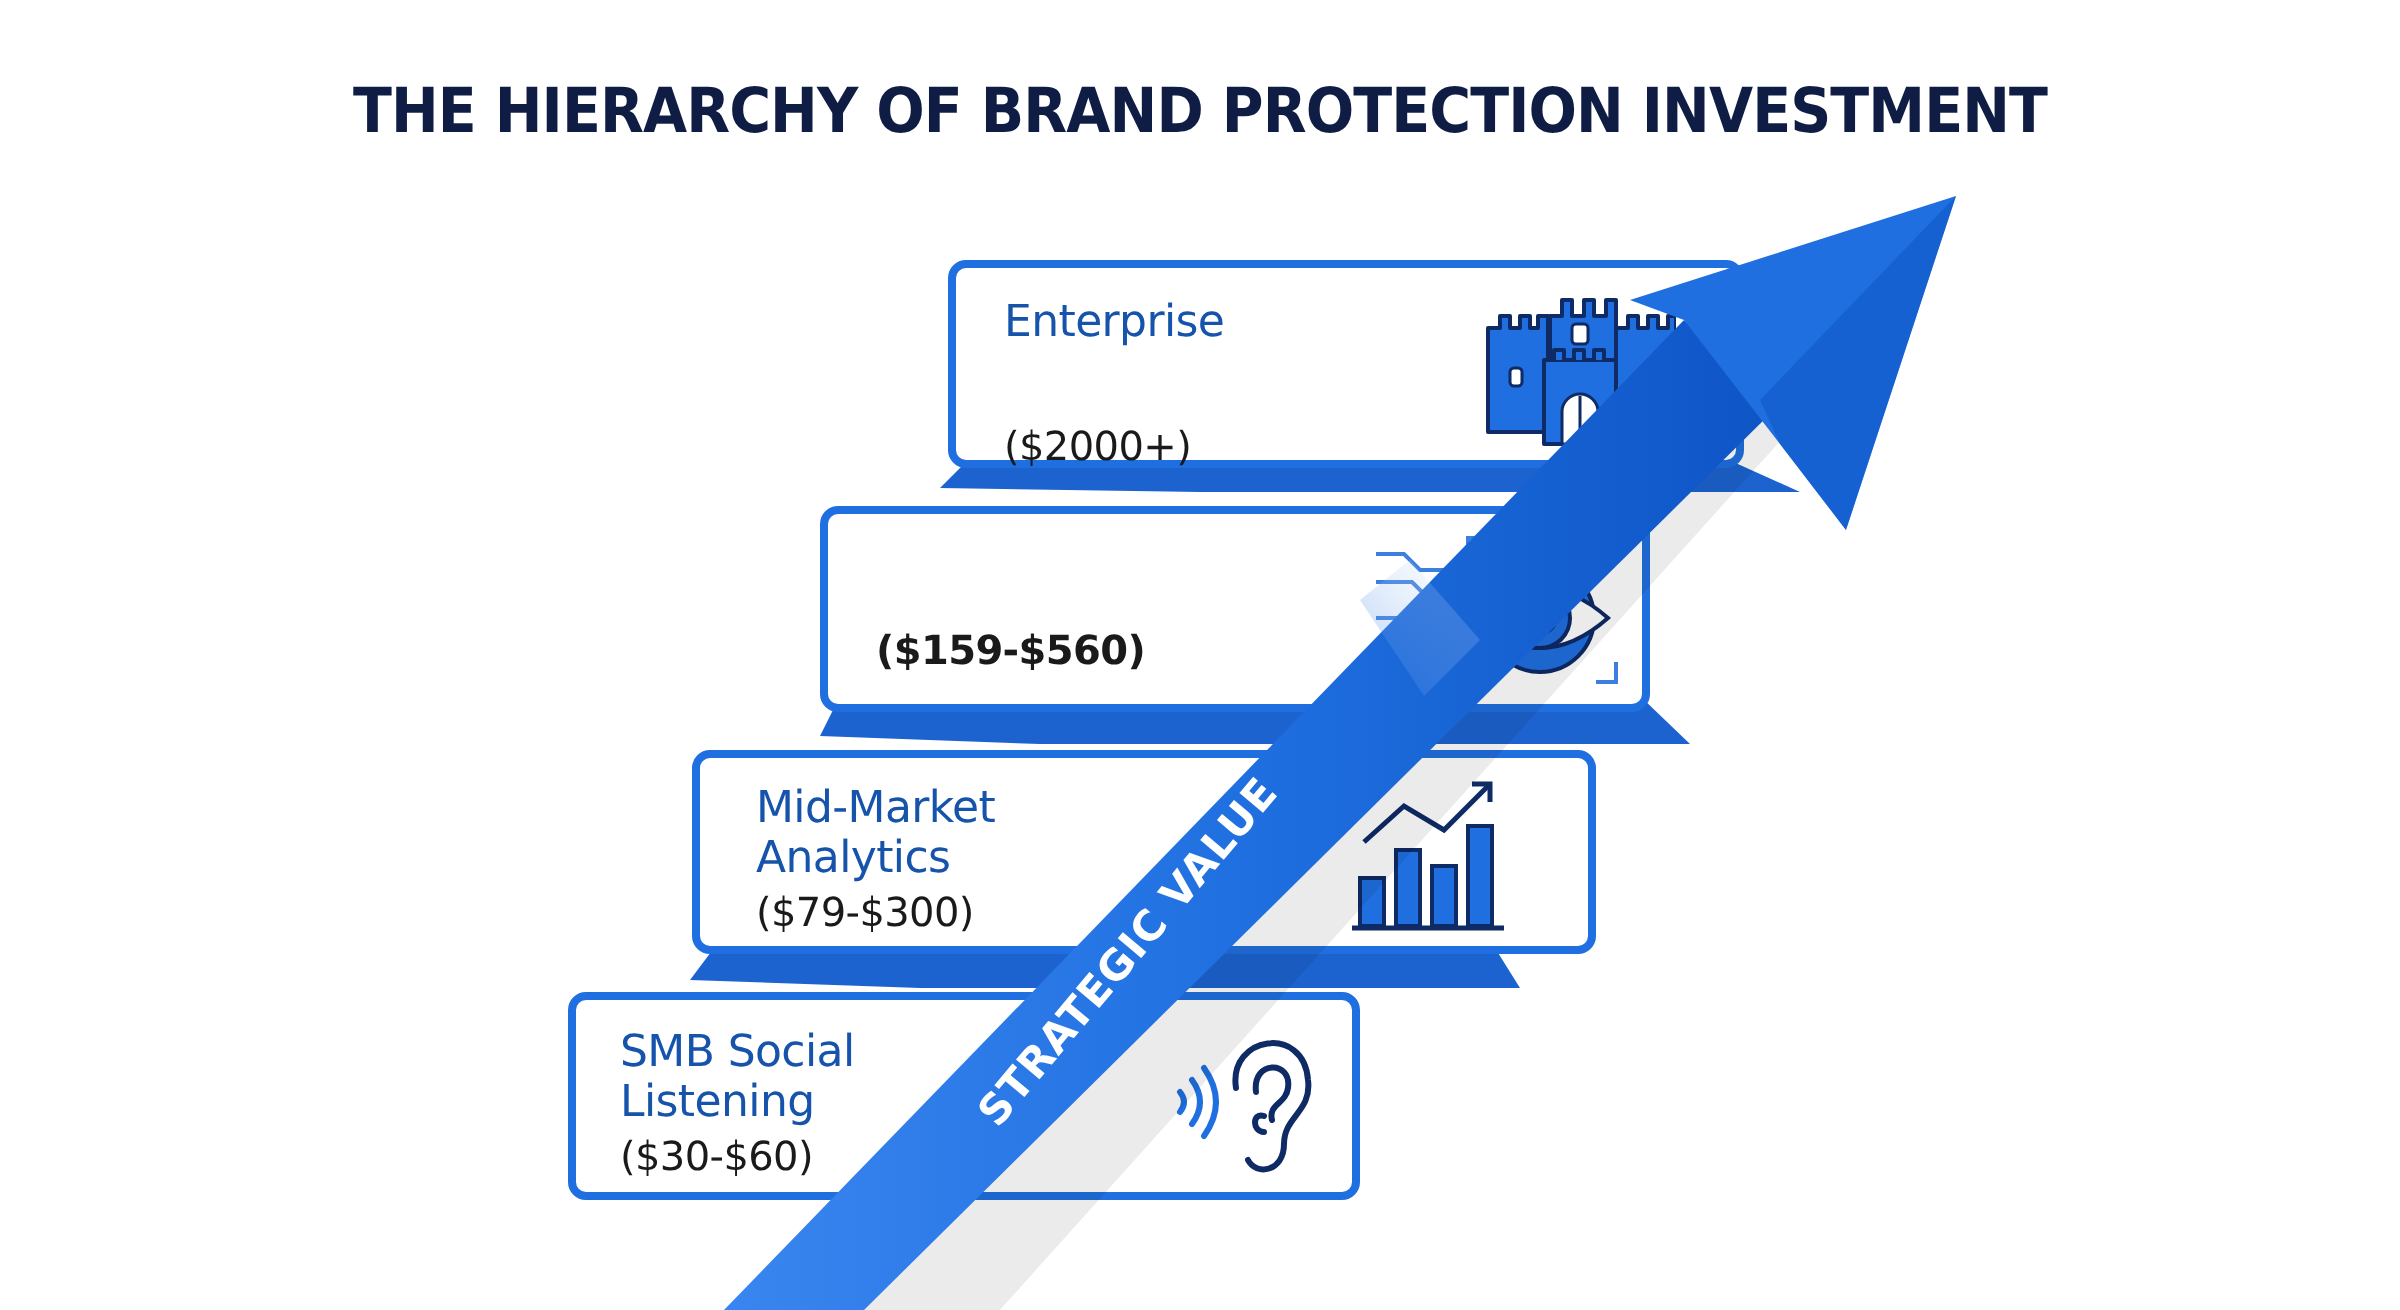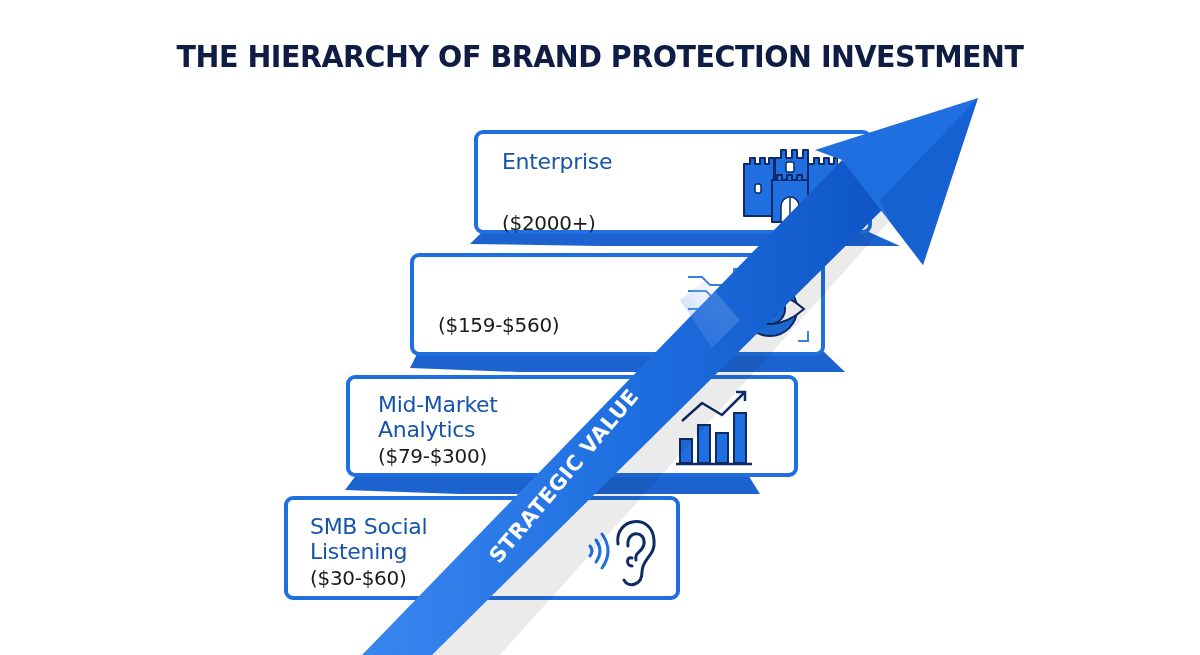--- a/index.html
+++ b/index.html
@@ -62,21 +62,21 @@
       <rect x="44" y="18" width="8" height="10" rx="2"></rect>
       <rect x="13" y="40" width="6" height="9" rx="2"></rect>
       <rect x="77" y="40" width="6" height="9" rx="2"></rect>
       <path d="M39,78 v-16 a9,9 0 0 1 18,0 v16 z"></path>
     </g>
     <line x1="48" y1="54" x2="48" y2="78" stroke="#0f2b66" stroke-width="1.5"></line>
   </svg>
 </div>
 
 <div class="card" style="left:410px;top:253px;width:415px;height:103px;">
-  <div class="price" style="left:24px;top:56px;">($159-$560)</div>
+  <div class="price" style="left:24px;top:56px;font-weight:bold;">($159-$560)</div>
   <svg class="icon" width="130" height="92" viewBox="0 0 130 92" style="left:272px;top:2px;">
     <g fill="none" stroke="#3c7fe0" stroke-width="2">
       <path d="M2,18 h14 l8,8 h14"></path>
       <path d="M2,32 h18 l6,6 h12"></path>
       <path d="M2,50 h36"></path>
       <path d="M2,64 h18 l6,-6 h12"></path>
       <path d="M2,78 h14 l8,-8 h14"></path>
       <path d="M48,18 v-8 h10"></path>
       <path d="M112,10 h10 v10"></path>
       <path d="M48,72 v10 h10"></path>

